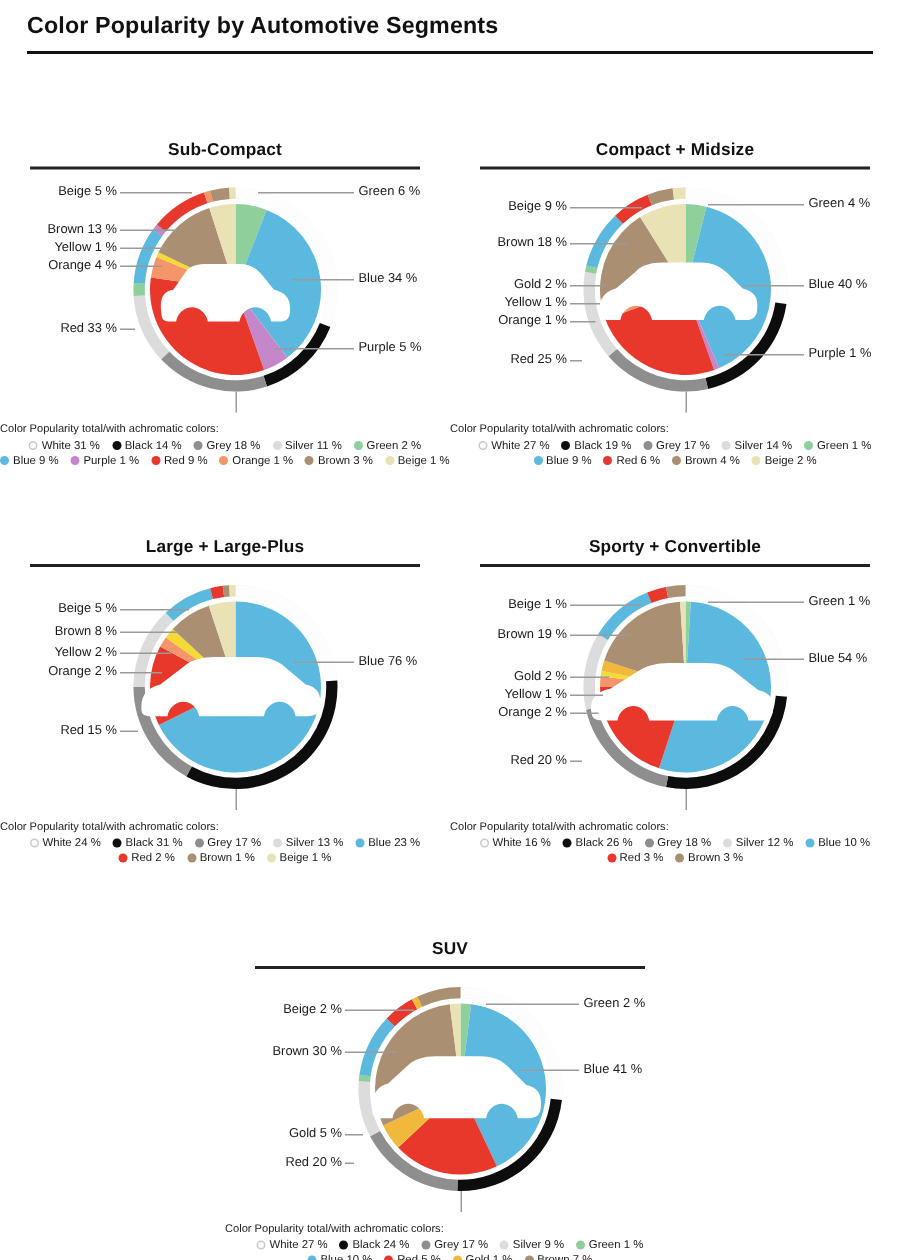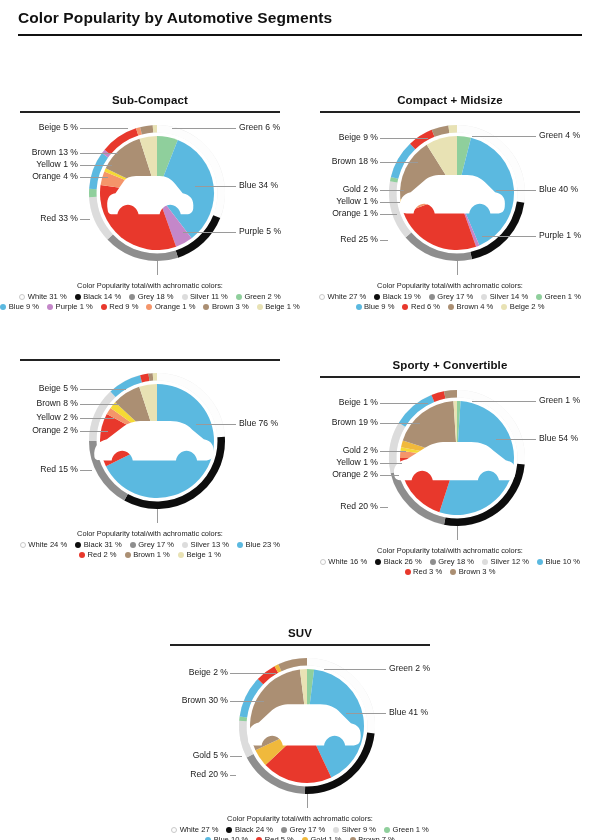--- a/index.html
+++ b/index.html
@@ -31,21 +31,21 @@
   .donut-wrap svg { display:block; }
   .lbl {
     position:absolute; font-size:8.6px; color:#1a1a1a; white-space:nowrap;
     line-height:1.05;
   }
   .lbl.r { text-align:left; }
   .lbl.l { text-align:right; }
   .leader { position:absolute; height:1px; background:#9a9a9a; }
   .legend { width:300px; padding-top:3px; }
   .legend-title {
-    text-align:center; font-size:7.4px; color:#1a1a1a; padding-bottom:2px;
+    text-align:left; font-size:7.4px; color:#1a1a1a; padding-bottom:2px;
   }
   .legend-row {
     display:flex; flex-wrap:wrap; justify-content:center;
     align-items:center; gap:0px 8px; line-height:1.35;
   }
   .legend-item { display:inline-flex; align-items:center; gap:2.5px; font-size:7.6px; color:#1a1a1a; }
   .swatch {
     width:6px; height:6px; border-radius:50%; display:inline-block; flex:0 0 auto;
   }
   .swatch.ring { border:0.7px solid #c9c9c9; }
@@ -243,20 +243,21 @@
             <span>Brown 4 %</span>
           </span>
           <span class="legend-item">
             <span class="swatch" style="background: rgb(232, 226, 180);"></span>
             <span>Beige 2 %</span>
           </span>
         </div>
       </div>
     </div>
     <div class="panel" style="left: 0px; top: 323px;">
+      <div class="panel-title">Large + Large-Plus</div>
       <div class="panel-rule"></div>
       <div class="viz">
         <div class="donut-wrap">
           <svg width="148" height="152" viewBox="0 0 148 152">
             <circle cx="74" cy="74" r="64.25" fill="none" stroke="#ececec" stroke-width="7.5"></circle>
             <path d="M 74 6 A 68 68 0 0 1 141.86581753312248 69.73024467200668 L 134.38061706991044 70.20117356847653 A 60.5 60.5 0 0 0 74 13.5 Z" fill="#fdfdfd"></path>
             <path d="M 141.86581753312248 69.73024467200668 A 68 68 0 0 1 41.24075016108335 133.58885424298273 L 44.85390271684622 127.01655414265375 A 60.5 60.5 0 0 0 134.38061706991044 70.20117356847653 Z" fill="#0d0d0d"></path>
             <path d="M 41.24075016108335 133.58885424298273 A 68 68 0 0 1 6 74.00000000000001 L 13.5 74.00000000000001 A 60.5 60.5 0 0 0 44.85390271684622 127.01655414265375 Z" fill="#8e8e8e"></path>
             <path d="M 6 74.00000000000001 A 68 68 0 0 1 27.450796796849154 24.43013333534403 L 32.58490009131432 29.897398041004614 A 60.5 60.5 0 0 0 13.5 74.00000000000001 Z" fill="#dcdcdc"></path>
             <path d="M 27.450796796849154 24.43013333534403 A 68 68 0 0 1 57.0890876727899 8.136345043253073 L 58.954261826526306 15.400718751717811 A 60.5 60.5 0 0 0 32.58490009131432 29.897398041004614 Z" fill="#5bb9e0"></path>

